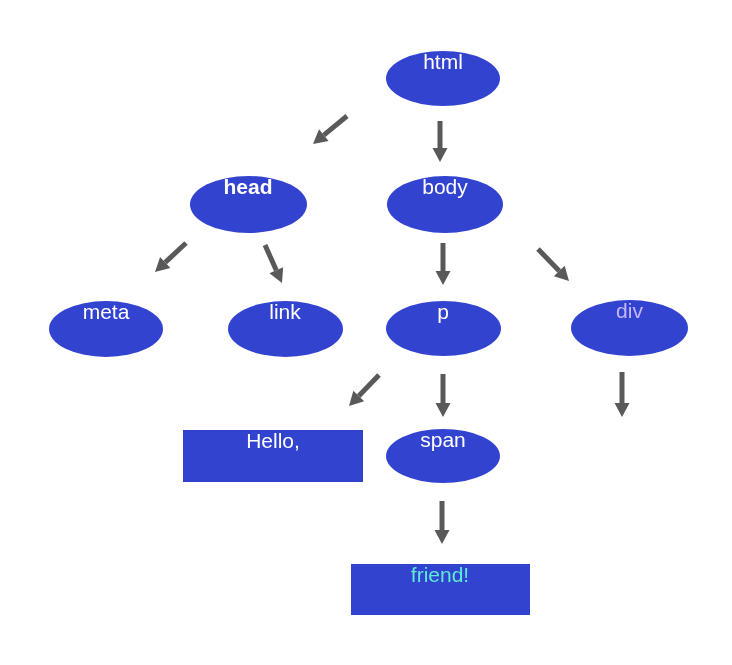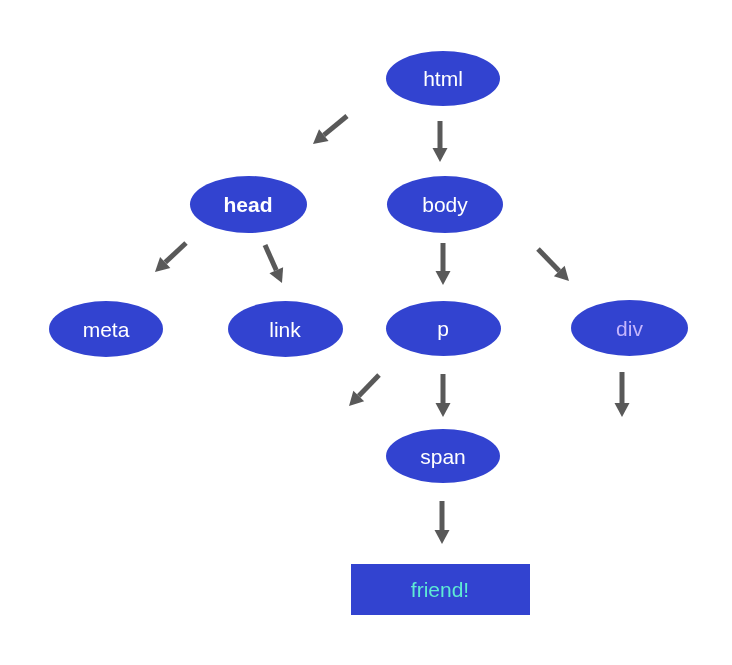--- a/index.html
+++ b/index.html
@@ -20,21 +20,20 @@
     position: absolute;
     left: 0;
     top: 0;
     width: 732px;
     height: 665px;
     pointer-events: none;
   }
   .node {
     position: absolute;
     display: flex;
-    align-items: center;
     justify-content: center;
     color: #ffffff;
     font-size: 21px;
     line-height: 1;
     white-space: nowrap;
     box-sizing: border-box;
   }
   .node.ellipse { border-radius: 50%; }
   .node.rect    { border-radius: 0; }
   .node-label { display: inline-block; }
@@ -99,19 +98,22 @@
     </div>
     <div class="node ellipse" style="left: 49px; top: 301px; width: 114px; height: 56px; background: rgb(50, 67, 208); color: rgb(255, 255, 255);">
       <span class="node-label">meta</span>
     </div>
     <div class="node ellipse" style="left: 385.5px; top: 300.5px; width: 115px; height: 55px; background: rgb(50, 67, 208); color: rgb(255, 255, 255);">
       <span class="node-label">p</span>
     </div>
     <div class="node ellipse" style="left: 571px; top: 300px; width: 117px; height: 56px; background: rgb(50, 67, 208); color: #c4b5fd;">
       <span class="node-label">div</span>
     </div>
+    <div class="node rect" style="left: 183px; top: 430px; width: 180px; height: 52px; background: rgb(50, 67, 208); color: rgb(255, 255, 255);">
+      <span class="node-label">Hello,</span>
+    </div>
     <div class="node ellipse" style="left: 386px; top: 429px; width: 114px; height: 54px; background: rgb(50, 67, 208); color: rgb(255, 255, 255);">
       <span class="node-label">span</span>
     </div>
     <div class="node rect" style="left: 350.5px; top: 564px; width: 179px; height: 51px; background: rgb(50, 67, 208); color: #5eead4;">
       <span class="node-label">friend!</span>
     </div>
   </div>
 
 </body></html>

